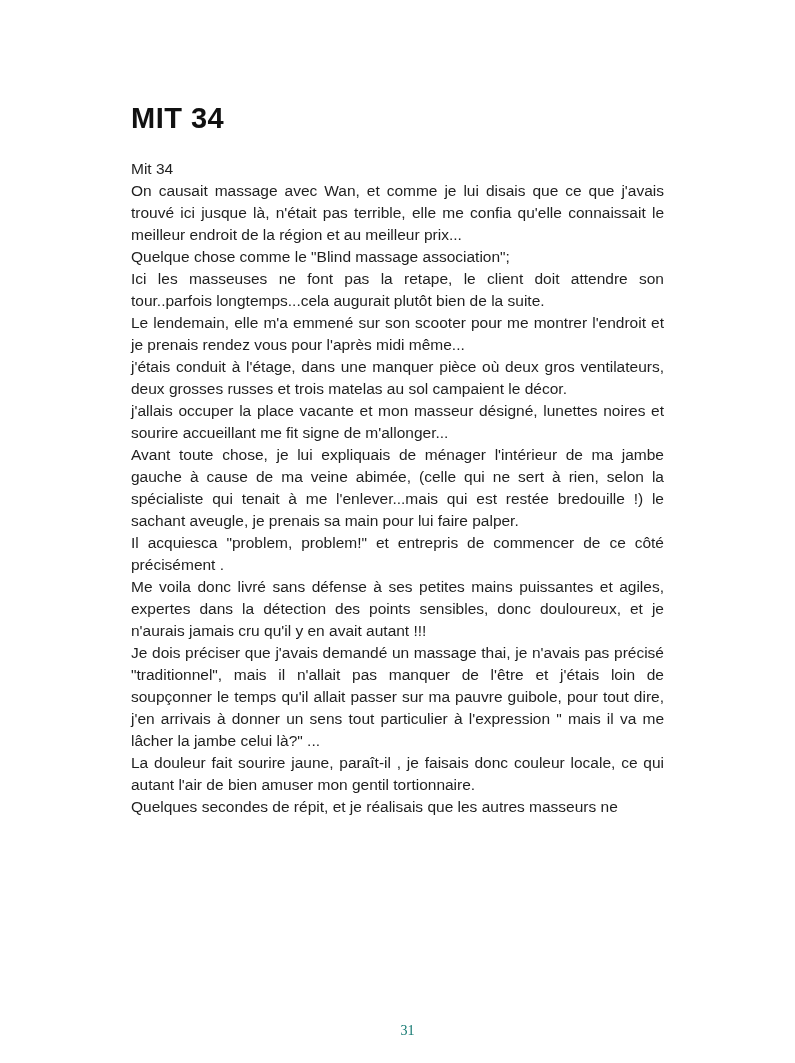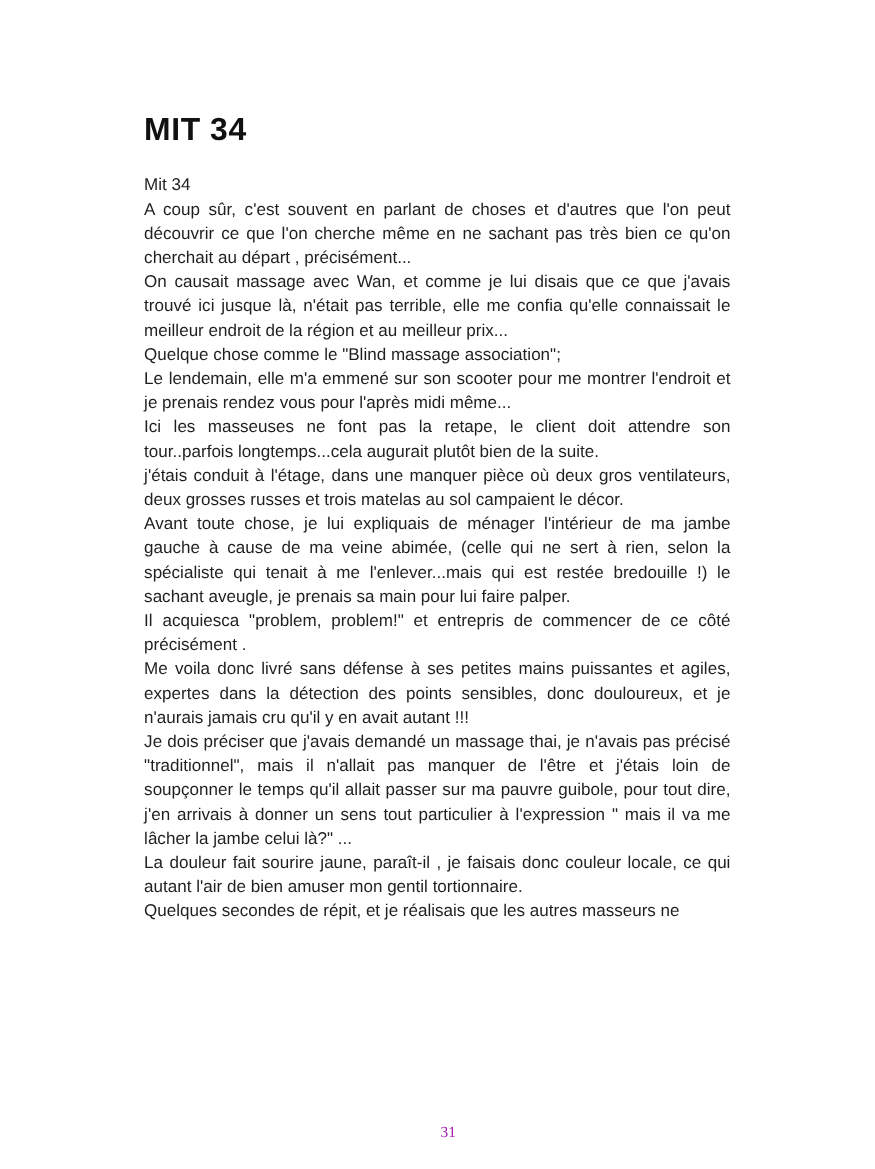--- a/index.html
+++ b/index.html
@@ -46,37 +46,37 @@
   .page-footer {
     position: absolute;
     left: 0;
     right: 0;
     bottom: 28px;
     text-align: center;
   }
   .page-number {
     font-family: "Liberation Serif", serif;
     font-size: 14px;
-    color: #a21caf;
+    color: #0f766e;
   }
 </style>
 </head>
 <body>
 
 <div class="page">
   <div class="content">
     <h1 class="doc-title">MIT 34</h1>
     <div class="doc-body">
       <p>Mit 34</p>
-      <p>A coup sûr, c'est souvent en parlant de choses et d'autres que l'on peut découvrir ce que l'on cherche même en ne sachant pas très bien ce qu'on cherchait au départ , précisément...</p>
       <p>On causait massage avec Wan, et comme je lui disais que ce que j'avais trouvé ici jusque là, n'était pas terrible, elle me confia qu'elle connaissait le meilleur endroit de la région et au meilleur prix...</p>
       <p>Quelque chose comme le "Blind massage association";</p>
+      <p>Ici les masseuses ne font pas la retape, le client doit attendre son tour..parfois longtemps...cela augurait plutôt bien de la suite.</p>
       <p>Le lendemain, elle m'a emmené sur son scooter pour me montrer l'endroit et je prenais rendez vous pour l'après midi même...</p>
-      <p>Ici les masseuses ne font pas la retape, le client doit attendre son tour..parfois longtemps...cela augurait plutôt bien de la suite.</p>
       <p>j'étais conduit à l'étage, dans une manquer pièce où deux gros ventilateurs, deux grosses russes et trois matelas au sol campaient le décor.</p>
+      <p>j'allais occuper la place vacante et mon masseur désigné, lunettes noires et sourire accueillant me fit signe de m'allonger...</p>
       <p>Avant toute chose, je lui expliquais de ménager l'intérieur de ma jambe gauche à cause de ma veine abimée, (celle qui ne sert à rien, selon la spécialiste qui tenait à me l'enlever...mais qui est restée bredouille !) le sachant aveugle, je prenais sa main pour lui faire palper.</p>
       <p>Il acquiesca "problem, problem!" et entrepris de commencer de ce côté précisément .</p>
       <p>Me voila donc livré sans défense à ses petites mains puissantes et agiles, expertes dans la détection des points sensibles, donc douloureux, et je n'aurais jamais cru qu'il y en avait autant !!!</p>
       <p>Je dois préciser que j'avais demandé un massage thai, je n'avais pas précisé "traditionnel", mais il n'allait pas manquer de l'être et j'étais loin de soupçonner le temps qu'il allait passer sur ma pauvre guibole, pour tout dire, j'en arrivais à donner un sens tout particulier à l'expression " mais il va me lâcher la jambe celui là?" ...</p>
       <p>La douleur fait sourire jaune, paraît-il , je faisais donc couleur locale, ce qui autant l'air de bien amuser mon gentil tortionnaire.</p>
       <p>Quelques secondes de répit, et je réalisais que les autres masseurs ne</p>
     </div>
   </div>
   <div class="page-footer">
     <span class="page-number">31</span>

